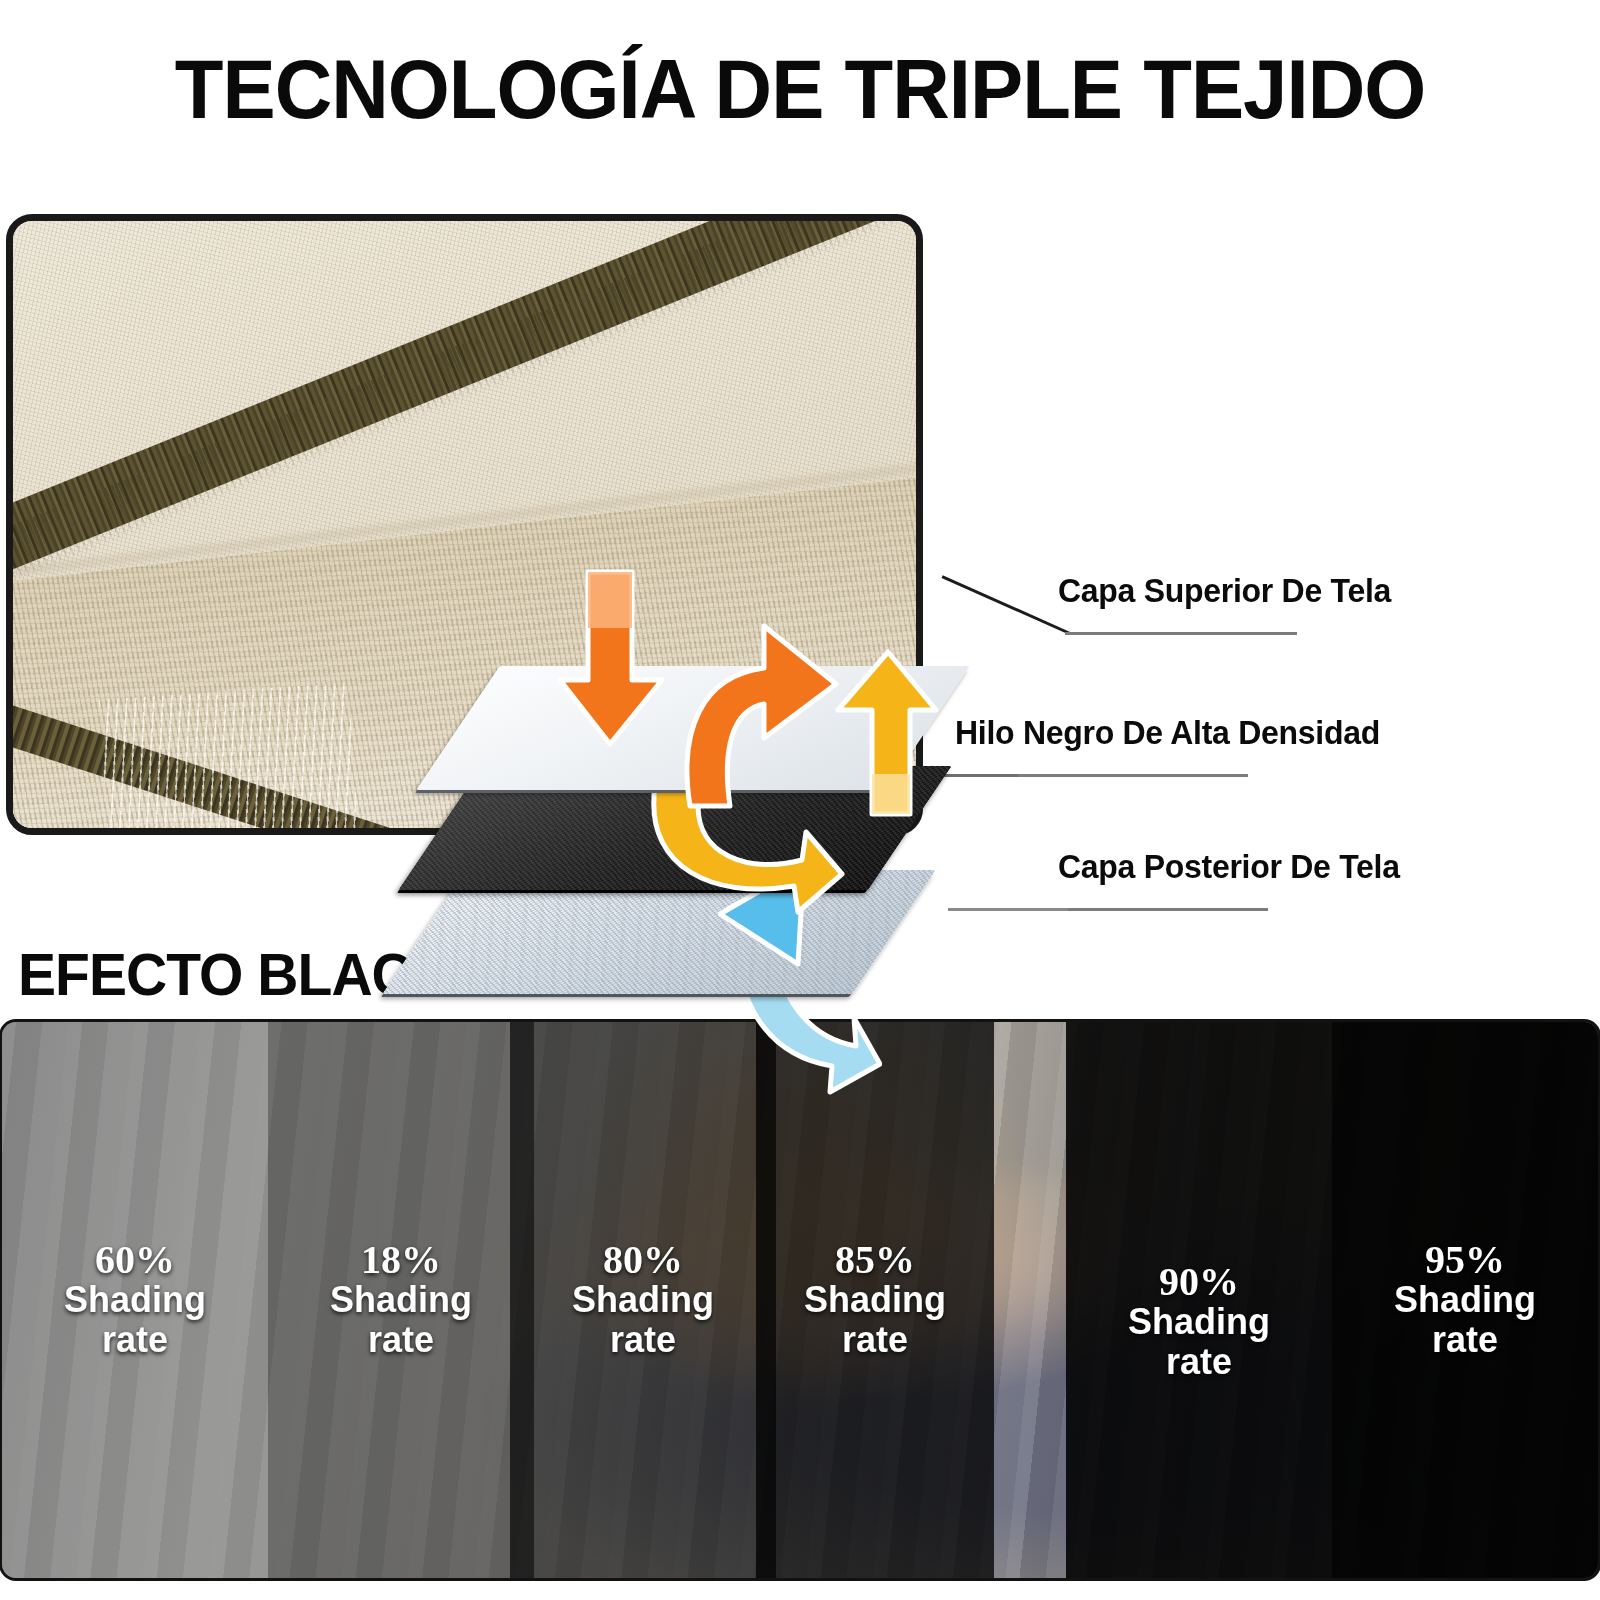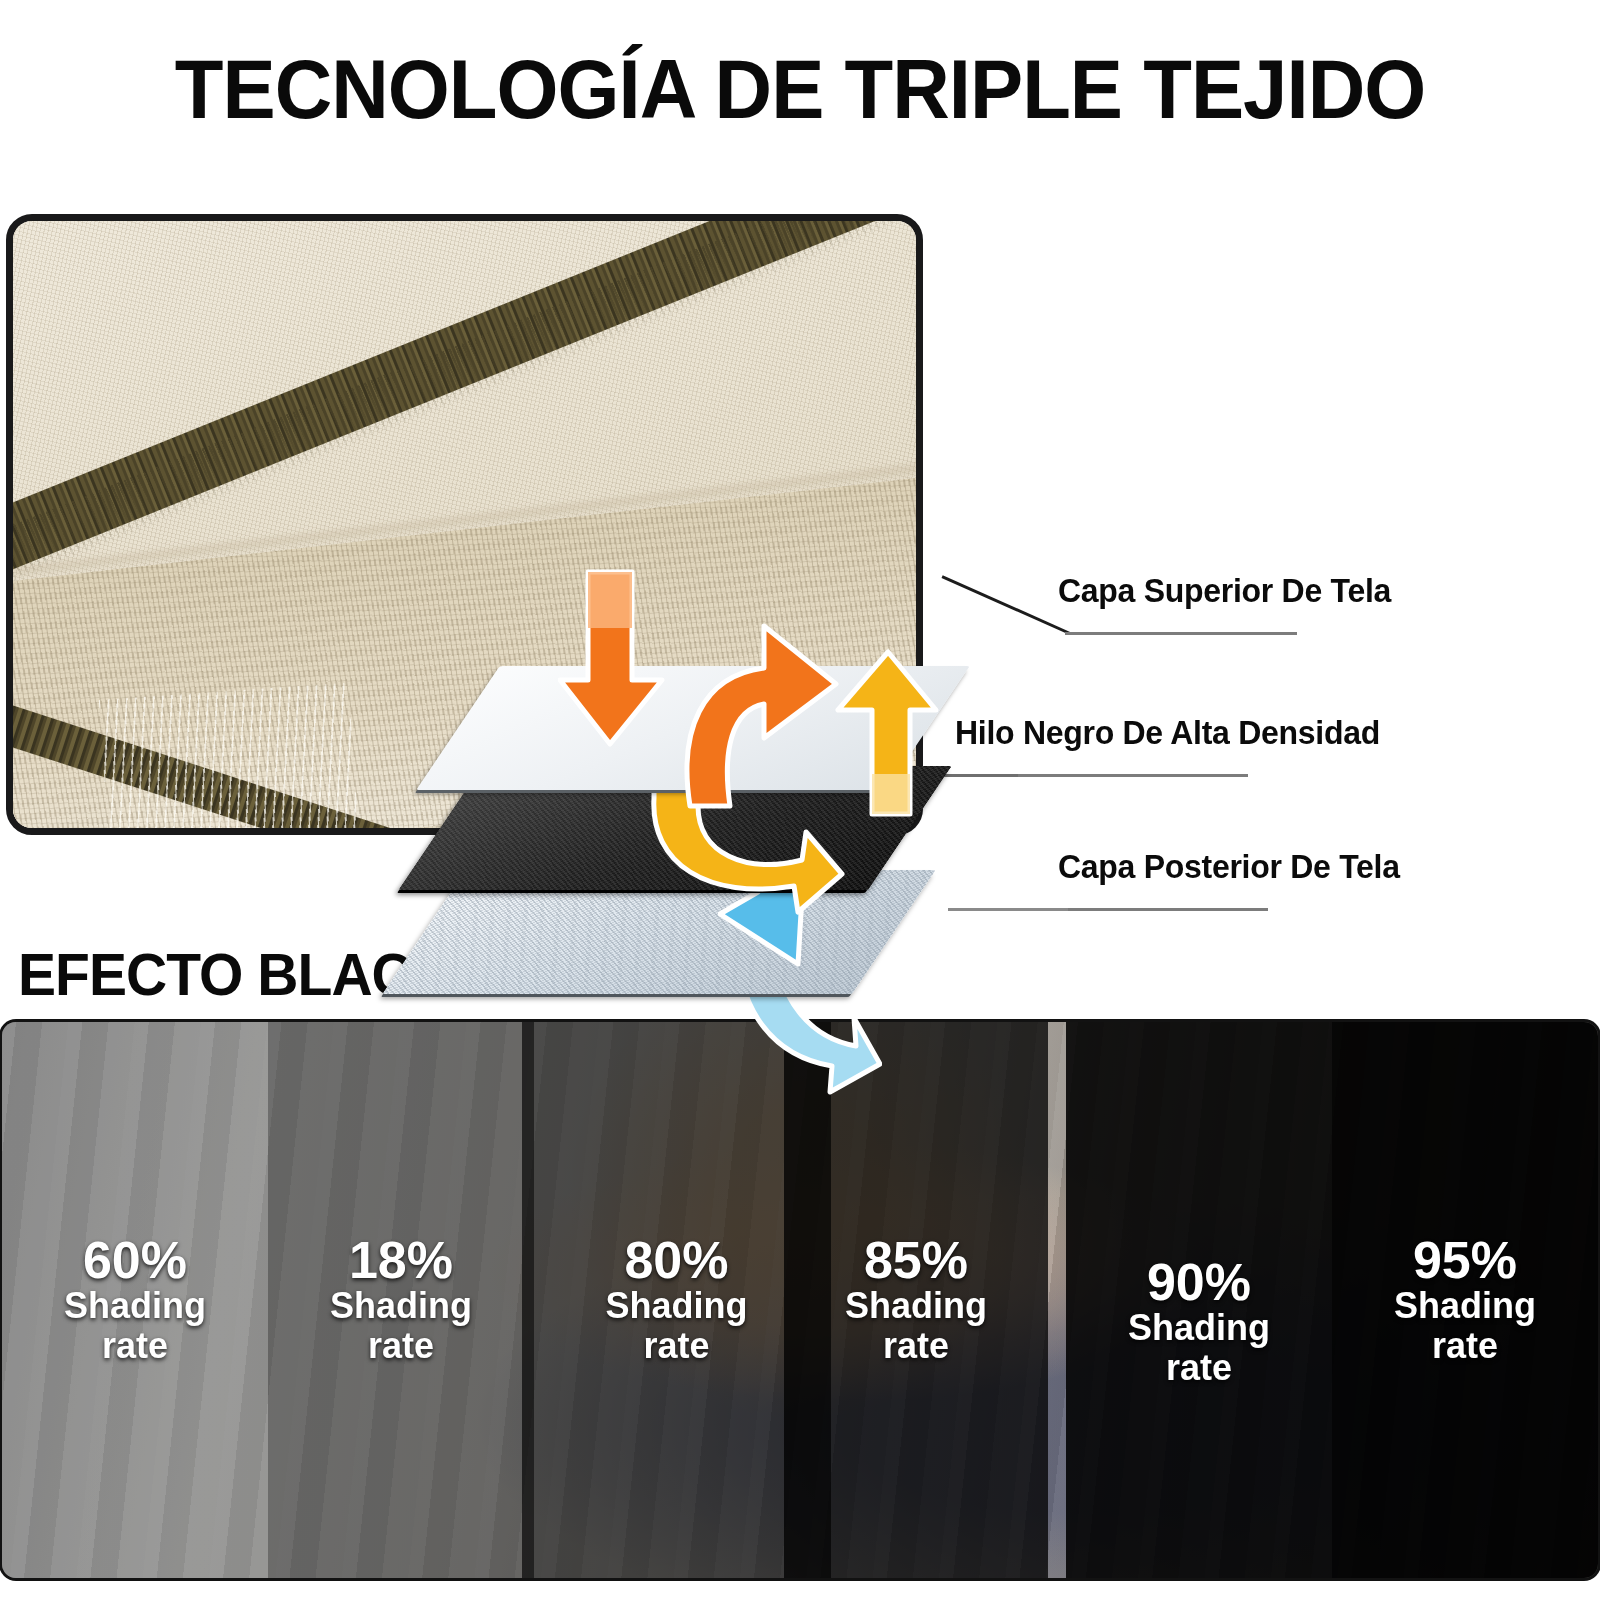--- a/index.html
+++ b/index.html
@@ -180,22 +180,23 @@
       repeating-linear-gradient(96deg, rgba(255,255,255,.16) 0 14px, rgba(0,0,0,.10) 14px 40px, rgba(255,255,255,.05) 40px 66px);
     opacity:.65;
   }
   .bo-panel{
     position:absolute;top:0;height:100%;
     display:flex;flex-direction:column;
     align-items:center;justify-content:center;
     color:#ffffff;
   }
   .bo-pct{
-    font-size:52px;font-weight:bold;line-height:1;
+    font-size:40px;font-weight:bold;line-height:1;
     text-shadow:0 2px 4px rgba(0,0,0,.8);
+    font-family:Liberation Serif, serif;
   }
   .bo-txt{
     margin-top:0;
     font-size:36px;font-weight:bold;line-height:1.12;
     text-align:center;
     text-shadow:0 2px 4px rgba(0,0,0,.8);
   }
   .bo-veil{position:absolute;inset:0;background:#000;}
 </style>
 </head>
@@ -289,29 +290,29 @@
         </div>
       </div>
       <div class="bo-panel" style="left: 266px; width: 266px;">
         <div class="bo-veil" style="opacity: 0.52;"></div>
         <div class="bo-pct" style="position: relative;">18%</div>
         <div class="bo-txt" style="position: relative;">
           <div>Shading</div>
           <div>rate</div>
         </div>
       </div>
-      <div class="bo-panel" style="left: 520px; width: 309px;">
+      <div class="bo-panel" style="left: 508px; width: 266px;">
         <div class="bo-veil" style="opacity: 0.66;"></div>
         <div class="bo-pct" style="position: relative;">80%</div>
         <div class="bo-txt" style="position: relative;">
           <div>Shading</div>
           <div>rate</div>
         </div>
       </div>
-      <div class="bo-panel" style="left: 782px; width: 264px;">
+      <div class="bo-panel" style="left: 754px; width: 238px;">
         <div class="bo-veil" style="opacity: 0.76;"></div>
         <div class="bo-pct" style="position: relative;">85%</div>
         <div class="bo-txt" style="position: relative;">
           <div>Shading</div>
           <div>rate</div>
         </div>
       </div>
       <div class="bo-panel" style="left: 1064px; width: 266px;">
         <div class="bo-veil" style="opacity: 0.88;"></div>
         <div class="bo-pct" style="position: relative; margin-top: 44px;">90%</div>

